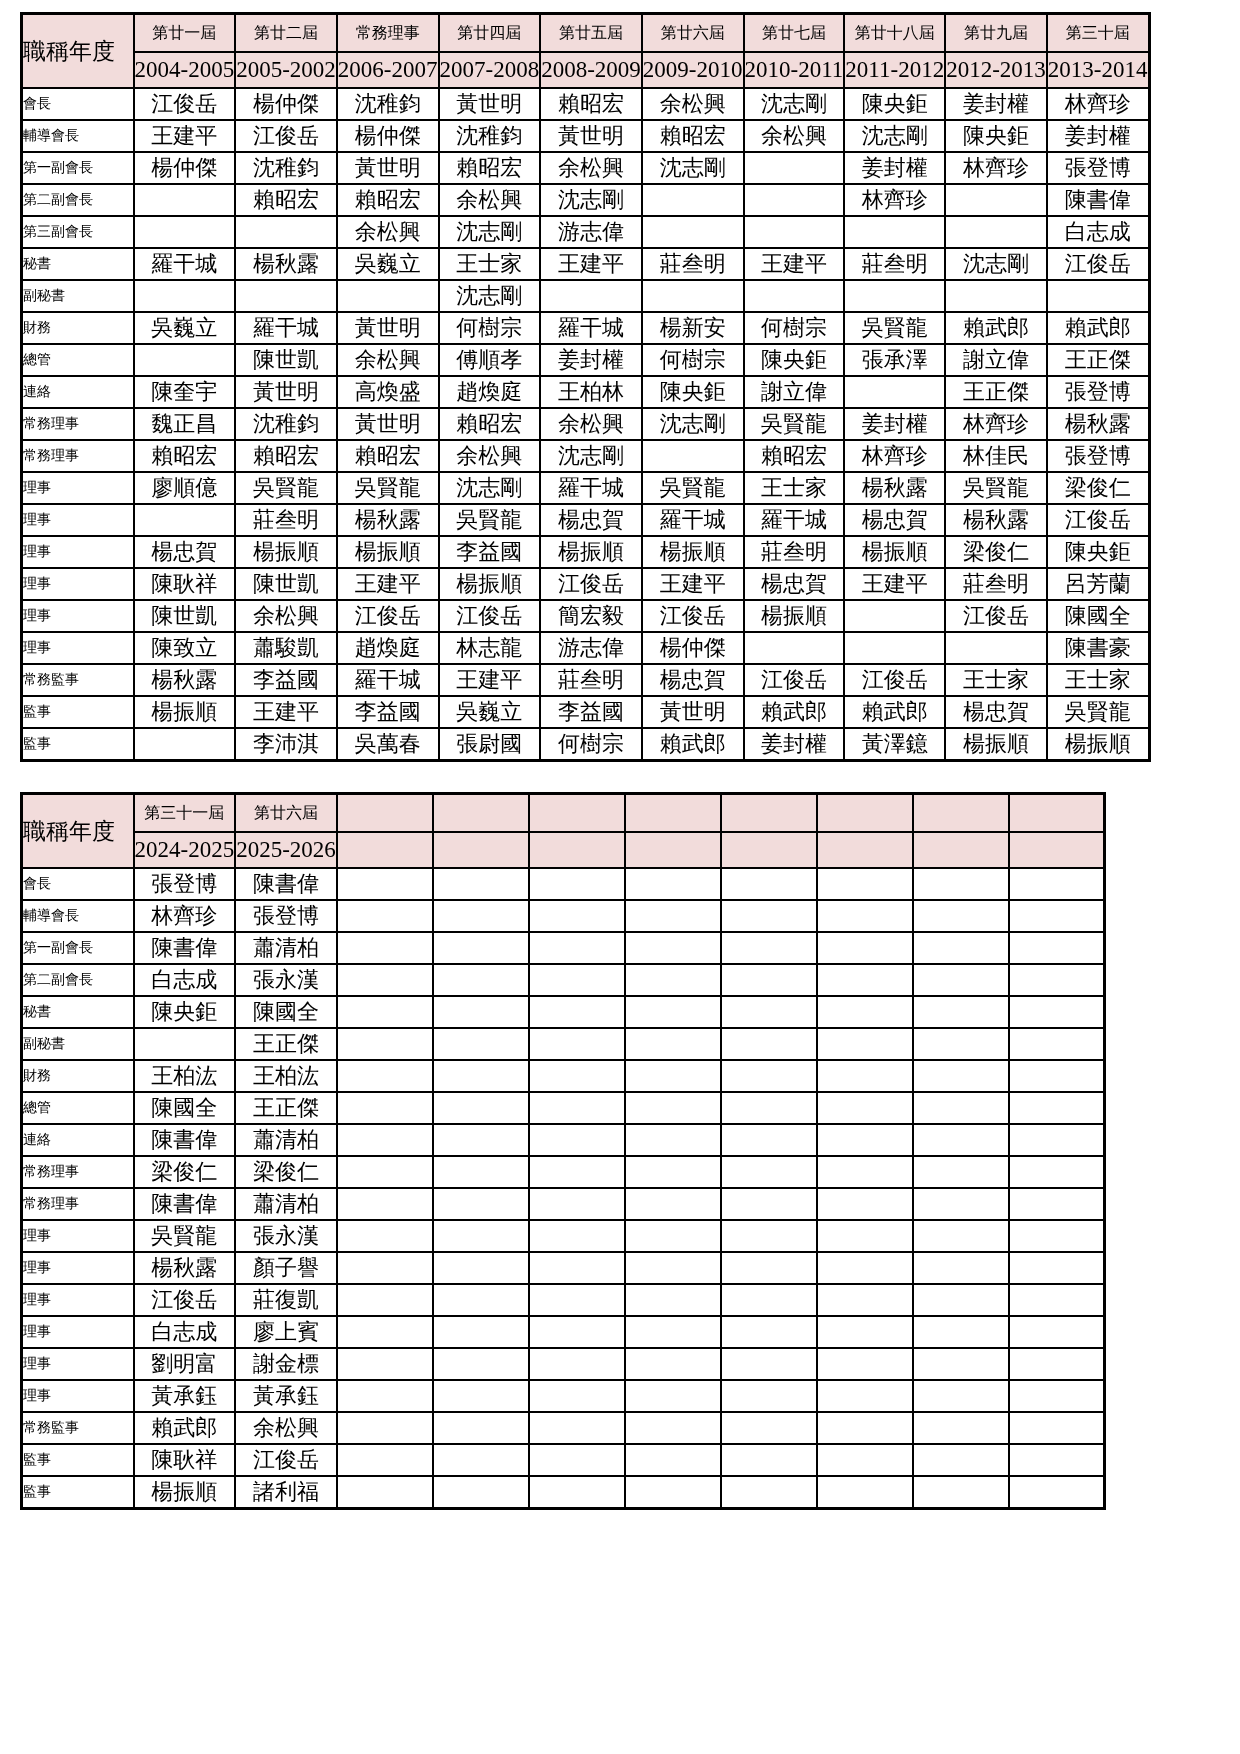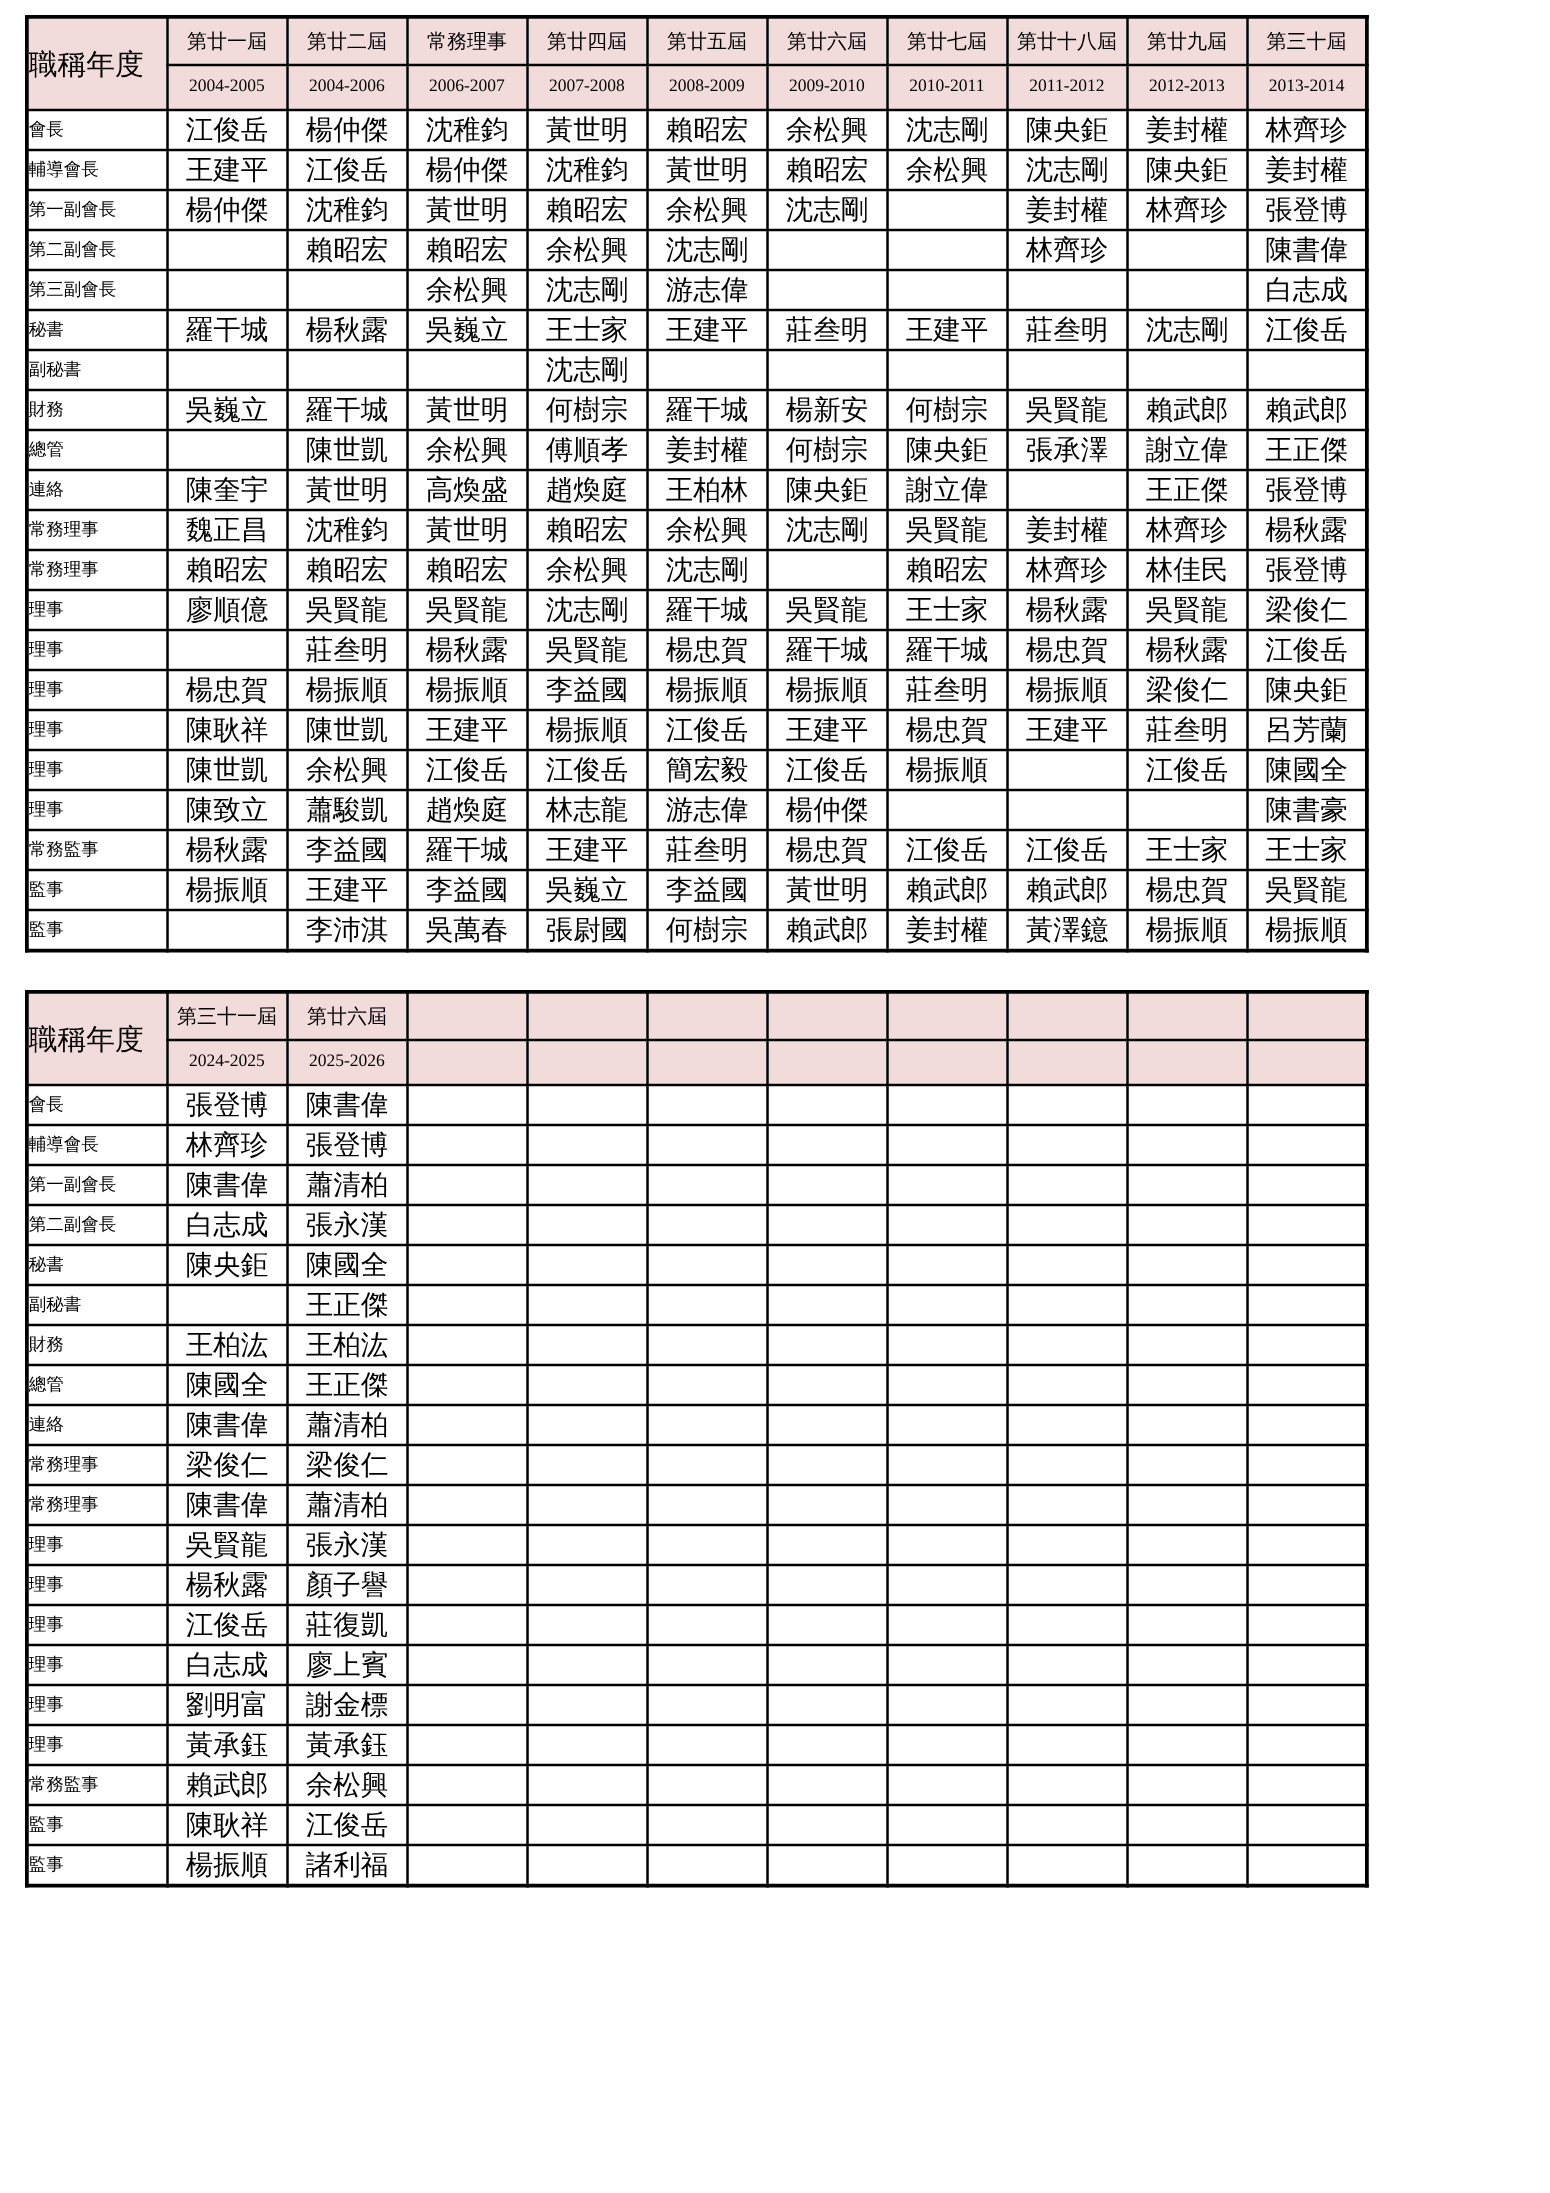--- a/index.html
+++ b/index.html
@@ -40,21 +40,21 @@
     text-align:left;
   }
   .term-cell{
     background:var(--header-fill);
     font-size:16px;
     text-align:center;
     height:36px;
   }
   .years-cell{
     background:var(--header-fill);
-    font-size:14px;
+    font-size:23px;
     text-align:center;
     height:34px;
   }
   .label-cell{
     font-size:14px;
     text-align:left;
     padding-left:3px;
   }
   .data-cell{
     font-size:22px;
@@ -90,21 +90,21 @@
           <th class="term-cell">第廿四屆</th>
           <th class="term-cell">第廿五屆</th>
           <th class="term-cell">第廿六屆</th>
           <th class="term-cell">第廿七屆</th>
           <th class="term-cell">第廿十八屆</th>
           <th class="term-cell">第廿九屆</th>
           <th class="term-cell">第三十屆</th>
         </tr>
         <tr>
           <th class="years-cell">2004-2005</th>
-          <th class="years-cell">2004-2006</th>
+          <th class="years-cell">2005-2002</th>
           <th class="years-cell">2006-2007</th>
           <th class="years-cell">2007-2008</th>
           <th class="years-cell">2008-2009</th>
           <th class="years-cell">2009-2010</th>
           <th class="years-cell">2010-2011</th>
           <th class="years-cell">2011-2012</th>
           <th class="years-cell">2012-2013</th>
           <th class="years-cell">2013-2014</th>
         </tr>
       </thead>

